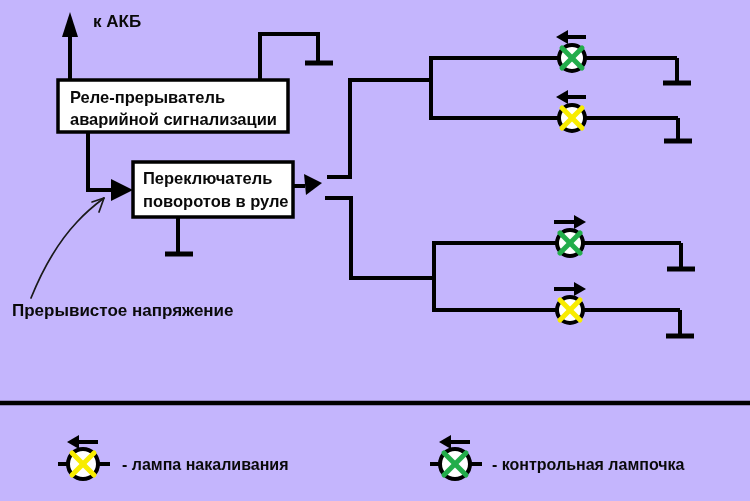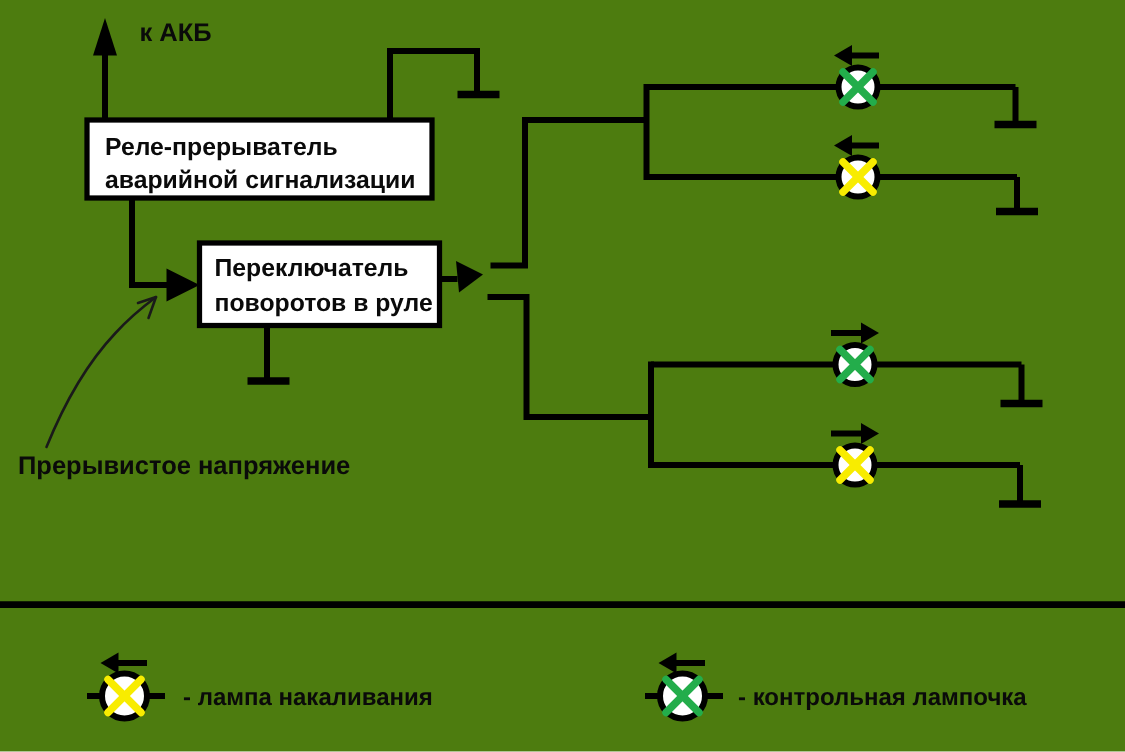--- a/index.html
+++ b/index.html
@@ -1,17 +1,17 @@
 <!DOCTYPE html>
 <html><head>
 <meta charset="utf-8">
 <style>
   html,body { margin:0; padding:0; background:#ffffff; }
   .canvas {
-    position:relative; width:750px; height:501px; background:#4d7c0f;
+    position:relative; width:750px; height:501px; background:#c4b5fd;
     font-family:"Liberation Sans", sans-serif; overflow:hidden;
   }
   svg { display:block; }
   .wire   { stroke:#000000; stroke-width:4; fill:none; stroke-linejoin:miter; }
   .bar    { stroke:#000000; stroke-width:5; fill:none; }
   .fillb  { fill:#000000; stroke:none; }
   .box    { fill:#ffffff; stroke:#000000; stroke-width:3.5; }
   .lampc  { fill:#ffffff; stroke:#000000; stroke-width:4; }
   .xline  { fill:none; stroke-width:5; stroke-linecap:round; }
   .thin   { stroke:#1a1a1a; stroke-width:1.7; fill:none; stroke-linecap:round; stroke-linejoin:round; }

